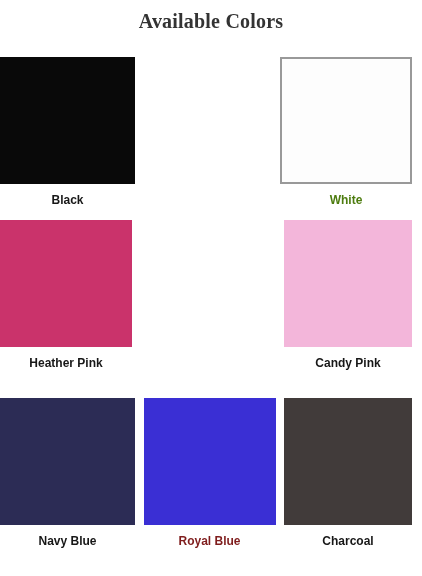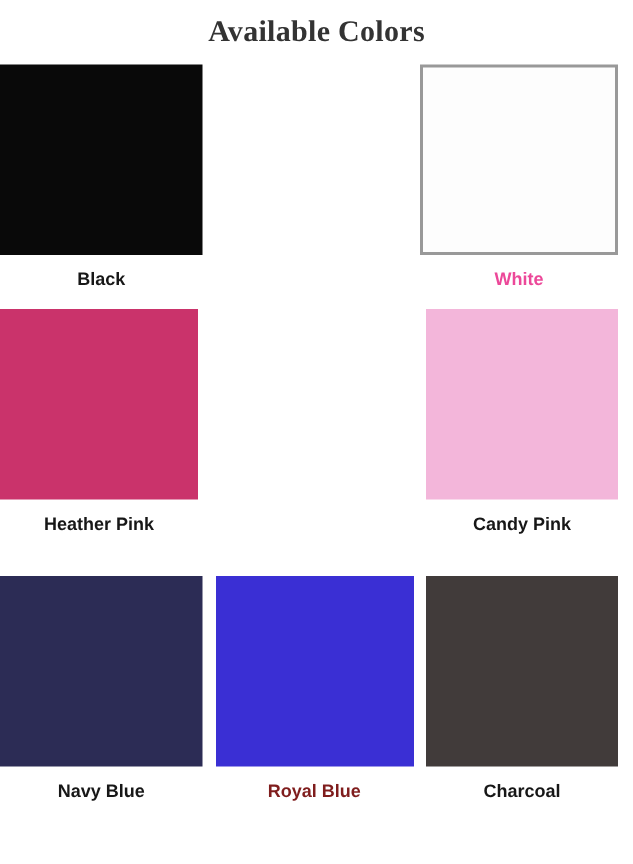--- a/index.html
+++ b/index.html
@@ -42,21 +42,21 @@
   }
 
   .swatch-row {
     display: flex;
     justify-content: space-between;
     align-items: flex-start;
     width: 412px;
     margin: 0 0 0 0;
     padding: 0;
   }
-  .swatch-row.row-0 { margin-top: 7px; }
+  .swatch-row.row-0 { margin-top: 21px; }
   .swatch-row.row-1 { margin-top: 13px; }
   .swatch-row.row-2 { margin-top: 28px; }
 
   .swatch-cell {
     width: 135px;
     display: flex;
     flex-direction: column;
     align-items: center;
   }
   .swatch-cell.cell-1 { width: 132px; }
@@ -95,21 +95,21 @@
 
   <div class="swatch-grid">
 
     <div class="swatch-row row-0">
       <div class="swatch-cell cell-0">
         <div class="swatch-chip" style="background: rgb(9, 9, 9);"></div>
         <div class="swatch-label" style="color: rgb(23, 23, 23);">Black</div>
       </div>
       <div class="swatch-cell cell-1">
         <div class="swatch-chip bordered" style="background: rgb(253, 253, 253); border-color: rgb(153, 153, 153);"></div>
-        <div class="swatch-label" style="color: #ec4899;">White</div>
+        <div class="swatch-label" style="color: #4d7c0f;">White</div>
       </div>
     </div>
 
     <div class="swatch-row row-1">
       <div class="swatch-cell cell-1">
         <div class="swatch-chip" style="background: rgb(202, 51, 107);"></div>
         <div class="swatch-label" style="color: rgb(23, 23, 23);">Heather Pink</div>
       </div>
       <div class="swatch-cell cell-2">
         <div class="swatch-chip" style="background: rgb(243, 182, 218);"></div>

